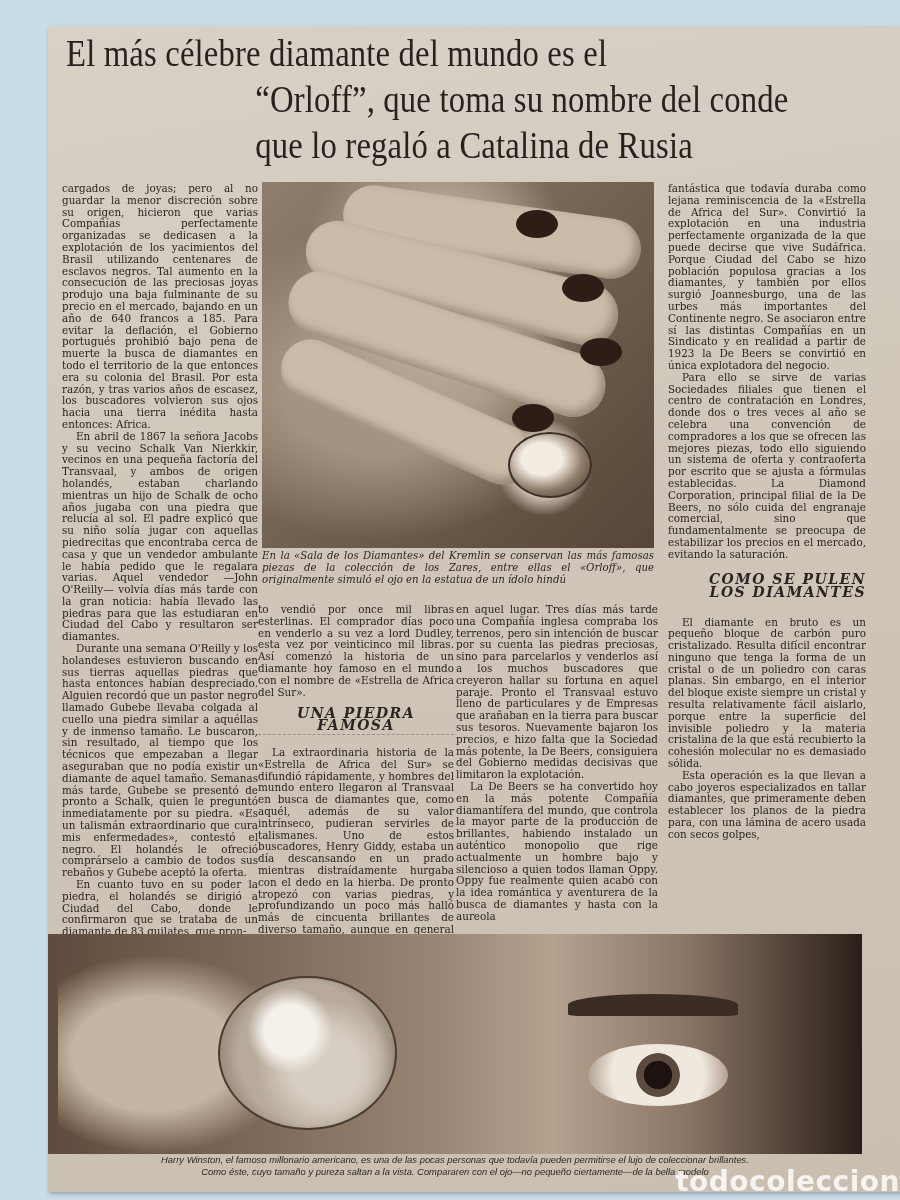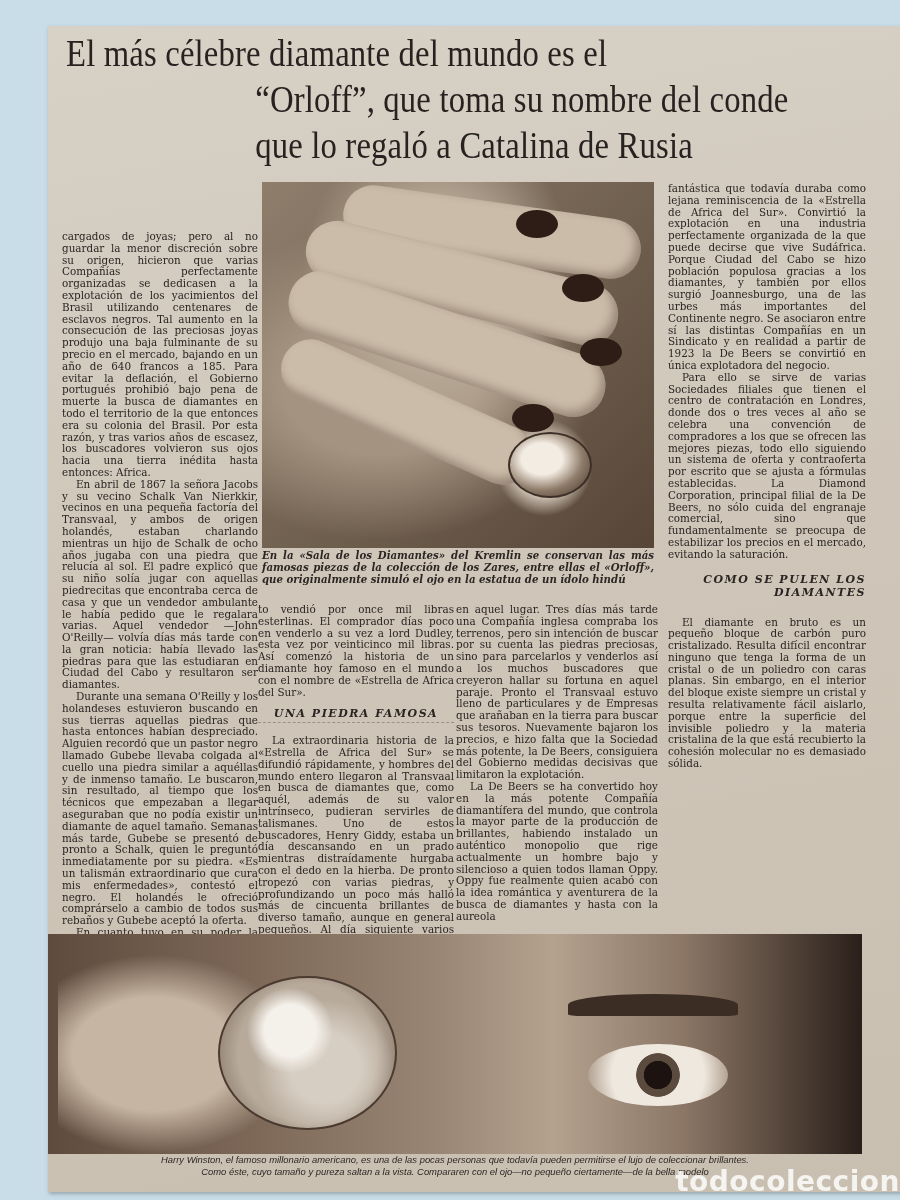--- a/index.html
+++ b/index.html
@@ -23,27 +23,27 @@
   }
   .headline .l1 { display: block; white-space: nowrap; }
   .headline .l2, .headline .l3 { display: block; white-space: nowrap; padding-left: 220px; }
   .col {
     position: absolute; font-family: "DejaVu Serif", serif;
     font-size: 10.4px; line-height: 11.8px; color: #2a2522;
     text-align: justify; hyphens: auto;
   }
   .col p { margin: 0; text-indent: 14px; }
   .col p.noindent { text-indent: 0; }
-  .col1 { left: 14px; top: 157px; width: 196px; height: 760px; margin-top: 48px; }
+  .col1 { left: 14px; top: 157px; width: 196px; height: 760px; }
   .col2 { left: 210px; top: 578px; width: 196px; height: 340px; }
   .col3 { left: 408px; top: 578px; width: 202px; height: 340px; }
   .col4 { left: 620px; top: 157px; width: 198px; height: 760px; }
   .subhead {
     font-style: italic; font-weight: bold; letter-spacing: 1.5px;
-    text-align: center; margin: 10px 0 12px 0; font-size: 11px;
+    text-align: center; margin: 10px 0 12px 0; font-size: 14px;
     border-bottom: 1px dashed rgba(60,50,40,0.35); padding-bottom: 2px;
   }
   .subhead.right { text-align: right; border: none; margin: 12px 0 16px 0; line-height: 13px; }
   .photo-top {
     position: absolute; left: 214px; top: 156px; width: 392px; height: 366px;
     background:
       radial-gradient(ellipse at 72% 78%, #e9dfd2 0 6%, transparent 12%),
       radial-gradient(ellipse at 45% 28%, #b9aa98 0 20%, transparent 45%),
       radial-gradient(ellipse at 30% 55%, #a49380 0 25%, transparent 55%),
       linear-gradient(135deg, #8f7e6c 0%, #6c5c4c 60%, #574637 100%);
@@ -60,21 +60,20 @@
   .photo-top .gem {
     position: absolute; left: 246px; top: 250px; width: 80px; height: 62px;
     border-radius: 50%;
     background: radial-gradient(ellipse at 40% 40%, #f3ece2 0 30%, #8e7b69 60%, #3c2e25 100%);
     border: 2px solid #3d2f27;
   }
   .caption-top {
     position: absolute; left: 214px; top: 524px; width: 392px;
     font-style: italic; font-size: 10.2px; line-height: 11.8px; color: #2c2623;
     text-align: justify;
-    font-weight: bold;
   }
   .photo-bottom {
     position: absolute; left: 0px; top: 908px; width: 814px; height: 220px;
     background: linear-gradient(90deg, #5f4b3d 0%, #7d6858 25%, #9a8674 48%, #b4a28f 62%, #8c7766 78%, #2a1f1a 100%);
     overflow: hidden;
   }
   .photo-bottom .diamond {
     position: absolute; left: 170px; top: 42px; width: 175px; height: 150px;
     border-radius: 50%;
     background:
@@ -148,20 +147,21 @@
   <div class="col col3">
     <p class="noindent">en aquel lugar. Tres días más tarde una Compañía inglesa compraba los terrenos, pero sin intención de buscar por su cuenta las piedras preciosas, sino para parcelarlos y venderlos así a los muchos buscadores que creyeron hallar su fortuna en aquel paraje. Pronto el Transvaal estuvo lleno de particulares y de Empresas que arañaban en la tierra para buscar sus tesoros. Nuevamente bajaron los precios, e hizo falta que la Sociedad más potente, la De Beers, consiguiera del Gobierno medidas decisivas que limitaron la explotación.</p>
     <p>La De Beers se ha convertido hoy en la más potente Compañía diamantífera del mundo, que controla la mayor parte de la producción de brillantes, habiendo instalado un auténtico monopolio que rige actualmente un hombre bajo y silencioso a quien todos llaman Oppy. Oppy fue realmente quien acabó con la idea romántica y aventurera de la busca de diamantes y hasta con la aureola</p>
   </div>
 
   <div class="col col4">
     <p class="noindent">fantástica que todavía duraba como lejana reminiscencia de la «Estrella de Africa del Sur». Convirtió la explotación en una industria perfectamente organizada de la que puede decirse que vive Sudáfrica. Porque Ciudad del Cabo se hizo población populosa gracias a los diamantes, y también por ellos surgió Joannesburgo, una de las urbes más importantes del Continente negro. Se asociaron entre sí las distintas Compañías en un Sindicato y en realidad a partir de 1923 la De Beers se convirtió en única explotadora del negocio.</p>
     <p>Para ello se sirve de varias Sociedades filiales que tienen el centro de contratación en Londres, donde dos o tres veces al año se celebra una convención de compradores a los que se ofrecen las mejores piezas, todo ello siguiendo un sistema de oferta y contraoferta por escrito que se ajusta a fórmulas establecidas. La Diamond Corporation, principal filial de la De Beers, no sólo cuida del engranaje comercial, sino que fundamentalmente se preocupa de estabilizar los precios en el mercado, evitando la saturación.</p>
     <div class="subhead right">COMO SE PULEN LOS DIAMANTES</div>
     <p>El diamante en bruto es un pequeño bloque de carbón puro cristalizado. Resulta difícil encontrar ninguno que tenga la forma de un cristal o de un poliedro con caras planas. Sin embargo, en el interior del bloque existe siempre un cristal y resulta relativamente fácil aislarlo, porque entre la superficie del invisible poliedro y la materia cristalina de la que está recubierto la cohesión molecular no es demasiado sólida.</p>
+    <p>Esta operación es la que llevan a cabo joyeros especializados en tallar diamantes, que primeramente deben establecer los planos de la piedra para, con una lámina de acero usada con secos golpes,</p>
   </div>
 
   <div class="photo-bottom">
     <div class="hand"></div>
     <div class="diamond"></div>
     <div class="brow"></div>
     <div class="eye"></div>
   </div>
 
   <div class="caption-bottom">

